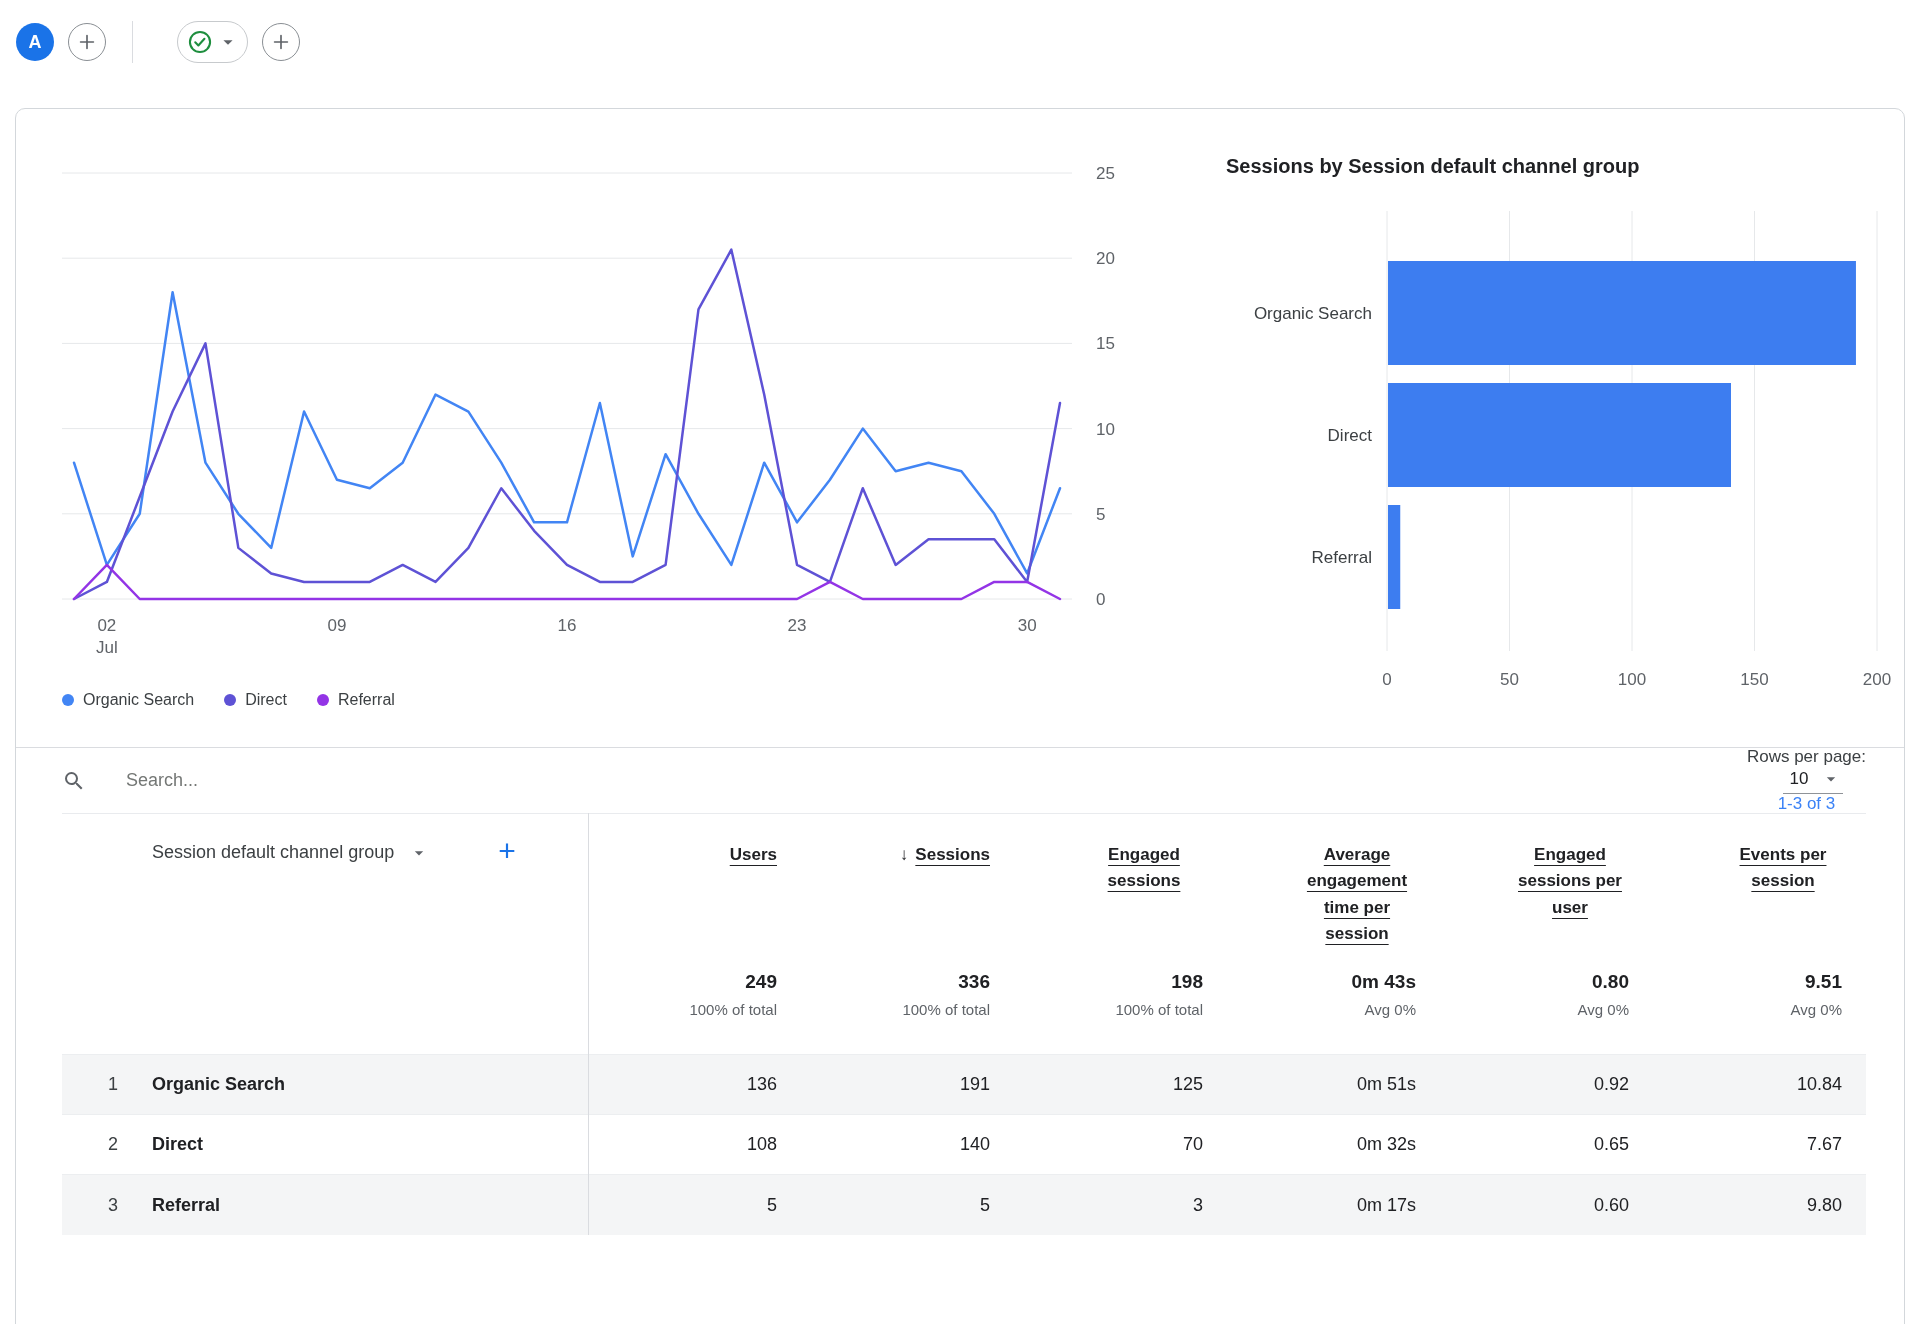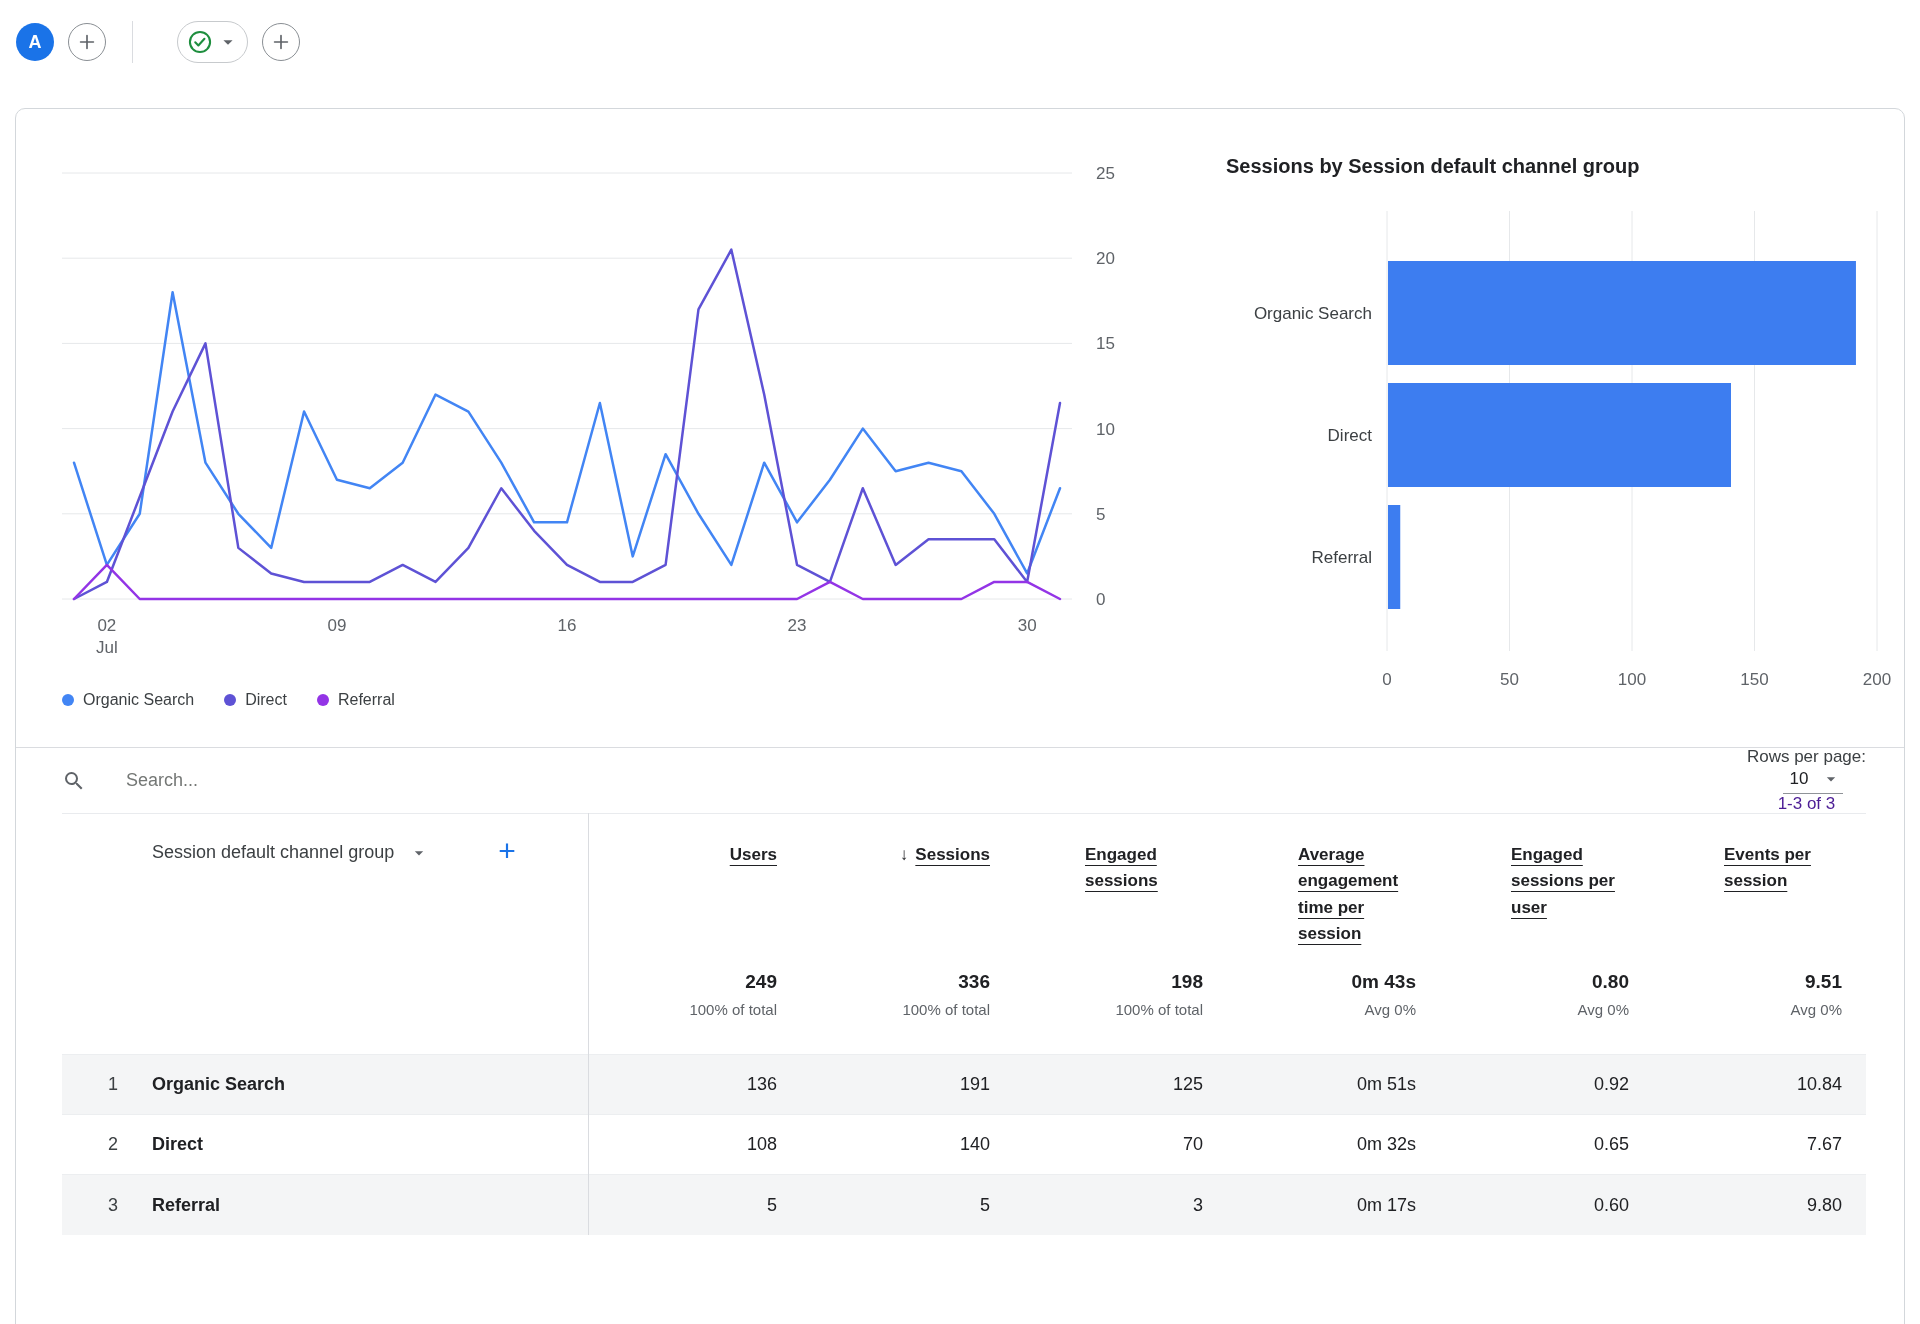--- a/index.html
+++ b/index.html
@@ -87,33 +87,33 @@
   .search-input::placeholder { color: #747775; }
   .toolbar-right { margin-left: auto; display: flex; align-items: center; flex-direction: column; }
   .rpp-label { font-size: 17px; color: #3c4043; }
   .rpp-select {
     display: flex; align-items: center; gap: 2px;
     margin-left: 14px; padding: 2px 2px 4px 6px;
     border-bottom: 1px solid #8f9398; cursor: pointer;
   }
   .rpp-select .rpp-value { font-size: 17px; color: #202124; min-width: 30px; }
   .caret-xs { width: 20px; height: 20px; fill: #5f6368; }
-  .pagination { font-size: 17px; color: #4c1d95; }
+  .pagination { font-size: 17px; color: #3b82f6; }
 
   
   table.report-table { border-collapse: collapse; table-layout: fixed; width: 1804px; margin-left: 46px; }
   col.c-num { width: 72px; } col.c-dim { width: 454px; } col.c-metric { width: 213px; }
   tr.header-row { border-top: 1px solid #e9ebee; }
   th { vertical-align: top; }
   th.metric-th {
     text-align: right; padding: 28px 24px 24px 0;
     font-size: 17px; font-weight: bold; color: #202124;
   }
   .metric-label {
-    display: inline-block; max-width: 118px; text-align: left; line-height: 1.55;
+    display: inline-block; max-width: 118px; text-align: center; line-height: 1.55;
     text-decoration-line: underline; text-decoration-style: dashed;
     text-decoration-color: #9aa0a6; text-decoration-thickness: 1px;
     text-underline-offset: 5px;
     text-decoration: underline;
   }
   .sort-arrow { font-size: 17px; color: #202124; margin-right: 7px; }
   th.dim-th {
     text-align: left; padding: 28px 0 24px 18px;
     font-size: 18px; font-weight: 400; color: #3c4043;
     border-right: 1px solid #dadce0; white-space: nowrap;

